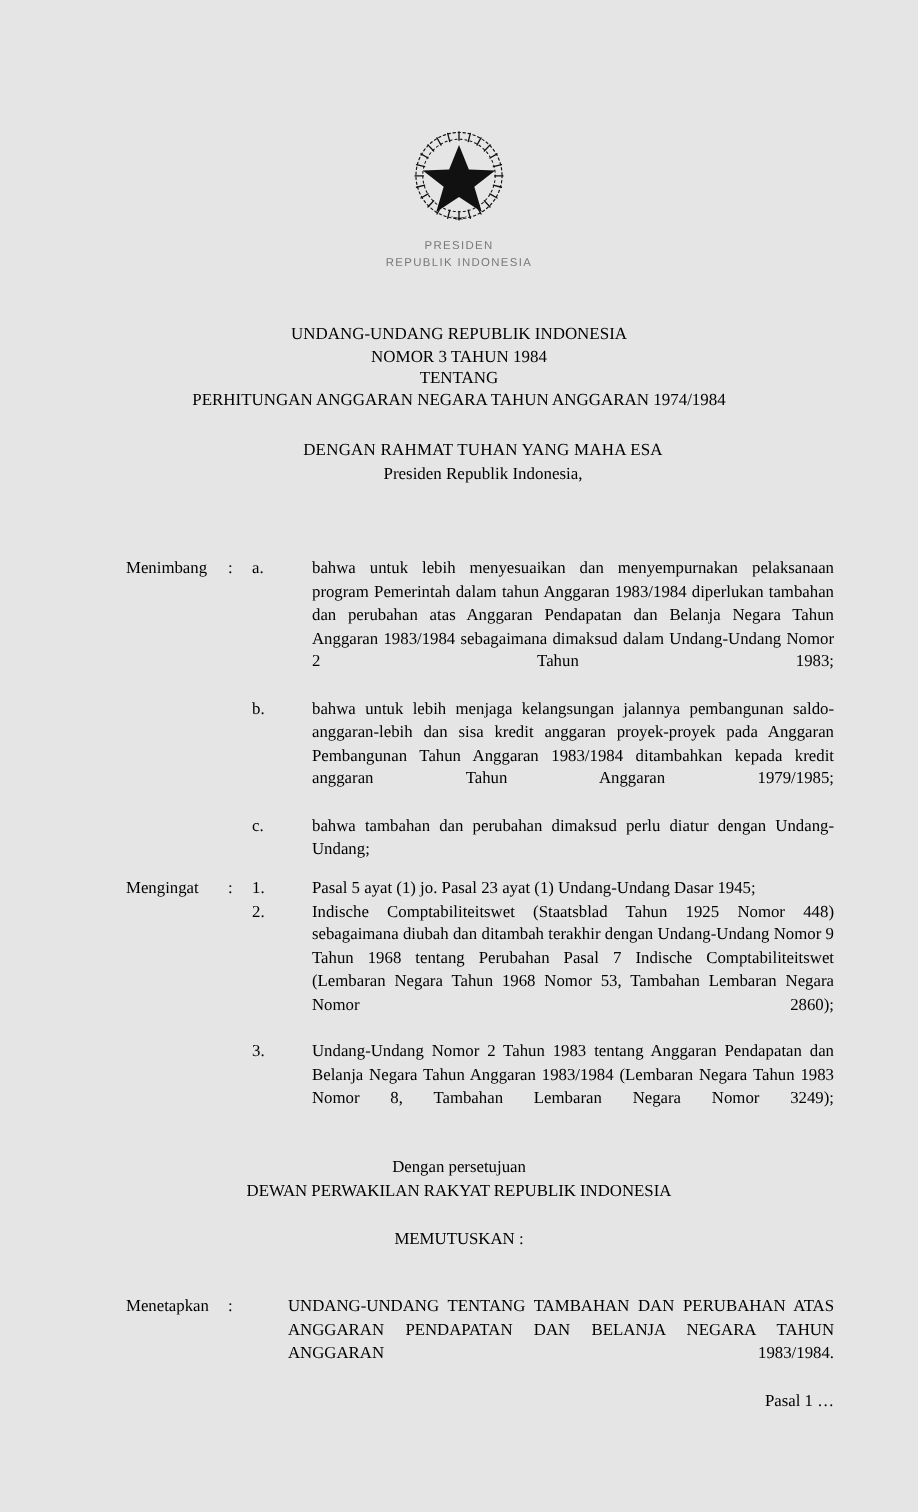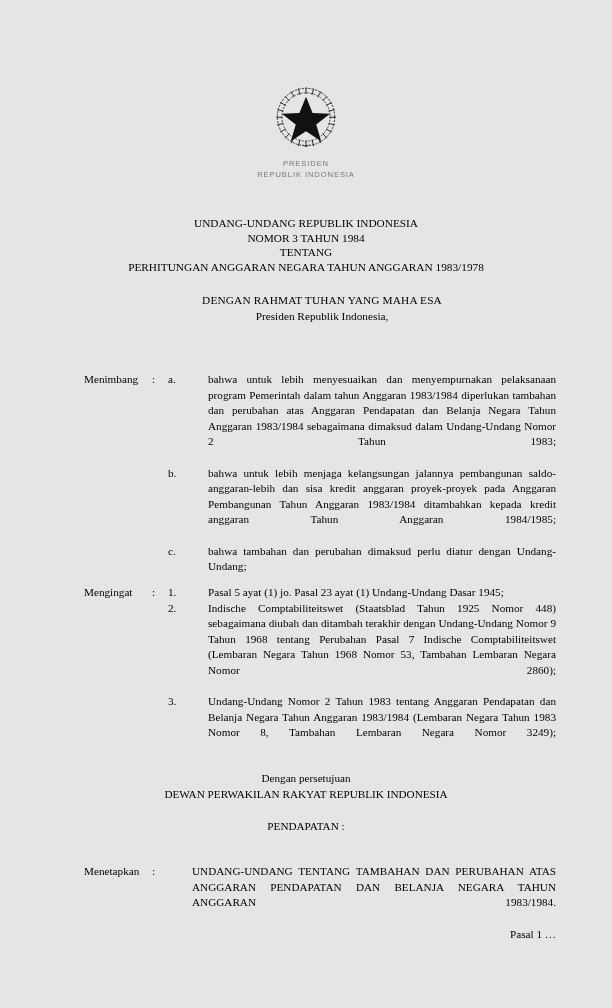--- a/index.html
+++ b/index.html
@@ -217,39 +217,39 @@
     <div class="emblem-caption">
       <div>PRESIDEN</div>
       <div>REPUBLIK INDONESIA</div>
     </div>
   </div>
 
   <div class="title-block">
     <div class="line">UNDANG-UNDANG REPUBLIK INDONESIA</div>
     <div class="line">NOMOR 3 TAHUN 1984</div>
     <div class="line">TENTANG</div>
-    <div class="line">PERHITUNGAN ANGGARAN NEGARA TAHUN ANGGARAN 1983/1978</div>
+    <div class="line">PERHITUNGAN ANGGARAN NEGARA TAHUN ANGGARAN 1974/1984</div>
   </div>
 
   <div class="bismillah">
     <div class="l1">DENGAN RAHMAT TUHAN YANG MAHA ESA</div>
     <div class="l2">Presiden Republik Indonesia,</div>
   </div>
 
   <div class="clause" style="top:372px;">
     <div class="clause-label">Menimbang</div>
     <div class="clause-colon">:</div>
     <ul class="clause-list">
       <li>
         <span class="marker">a.</span>
         <span class="body stretch">bahwa untuk lebih menyesuaikan dan menyempurnakan pelaksanaan program Pemerintah dalam tahun Anggaran 1983/1984 diperlukan tambahan dan perubahan atas Anggaran Pendapatan dan Belanja Negara Tahun Anggaran 1983/1984 sebagaimana dimaksud dalam Undang-Undang Nomor 2 Tahun 1983;</span>
       </li>
       <li>
         <span class="marker">b.</span>
-        <span class="body stretch">bahwa untuk lebih menjaga kelangsungan jalannya pembangunan saldo-anggaran-lebih dan sisa kredit anggaran proyek-proyek pada Anggaran Pembangunan Tahun Anggaran 1983/1984 ditambahkan kepada kredit anggaran Tahun Anggaran 1984/1985;</span>
+        <span class="body stretch">bahwa untuk lebih menjaga kelangsungan jalannya pembangunan saldo-anggaran-lebih dan sisa kredit anggaran proyek-proyek pada Anggaran Pembangunan Tahun Anggaran 1983/1984 ditambahkan kepada kredit anggaran Tahun Anggaran 1979/1985;</span>
       </li>
       <li>
         <span class="marker">c.</span>
         <span class="body stretch">bahwa tambahan dan perubahan dimaksud perlu diatur dengan Undang-Undang;</span>
       </li>
     </ul>
   </div>
 
   <div class="clause" style="top:585px;">
     <div class="clause-label">Mengingat</div>
@@ -268,21 +268,21 @@
         <span class="body stretch">Undang-Undang Nomor 2 Tahun 1983 tentang Anggaran Pendapatan dan Belanja Negara Tahun Anggaran 1983/1984 (Lembaran Negara Tahun 1983 Nomor 8, Tambahan Lembaran Negara Nomor 3249);</span>
       </li>
     </ul>
   </div>
 
   <div class="consent">
     <div>Dengan persetujuan</div>
     <div>DEWAN PERWAKILAN RAKYAT REPUBLIK INDONESIA</div>
   </div>
 
-  <div class="memutuskan">PENDAPATAN :</div>
+  <div class="memutuskan">MEMUTUSKAN :</div>
 
   <div class="enact">
     <div class="clause-label">Menetapkan</div>
     <div class="clause-colon">:</div>
     <div class="enact-body">
       <span class="stretch">UNDANG-UNDANG TENTANG TAMBAHAN DAN PERUBAHAN ATAS ANGGARAN PENDAPATAN DAN BELANJA NEGARA TAHUN ANGGARAN 1983/1984.</span>
     </div>
   </div>
 
   <div class="footer-note">Pasal 1 …</div>

